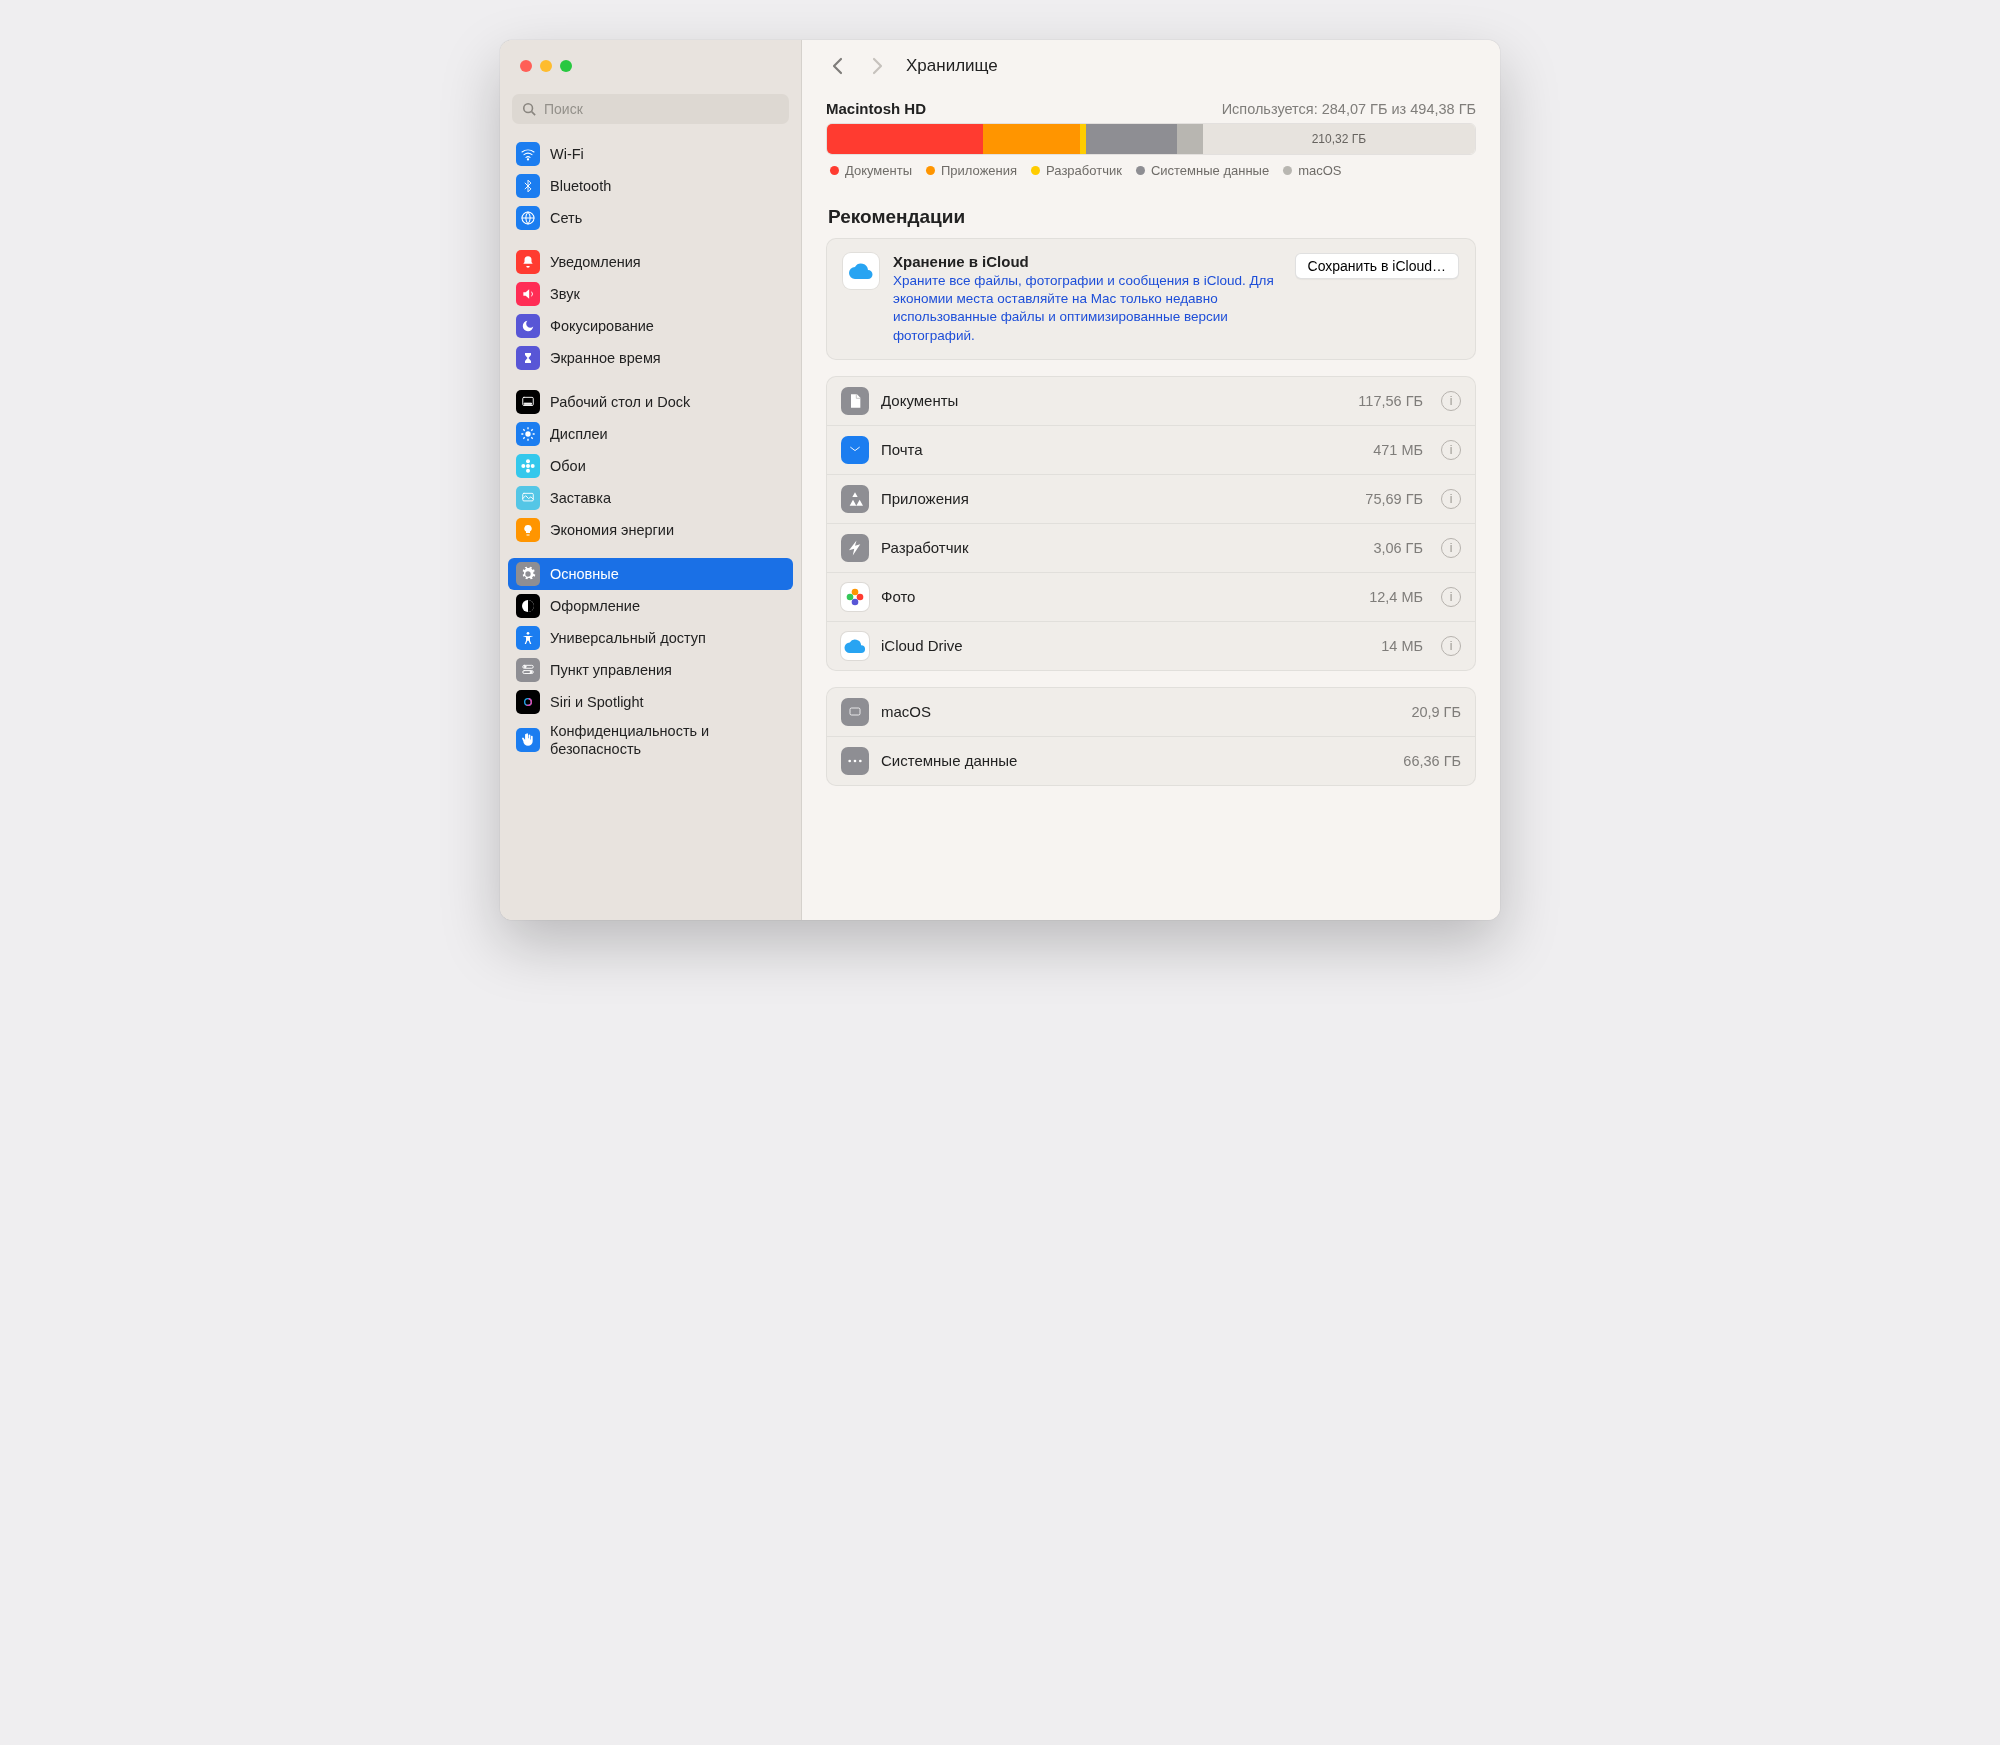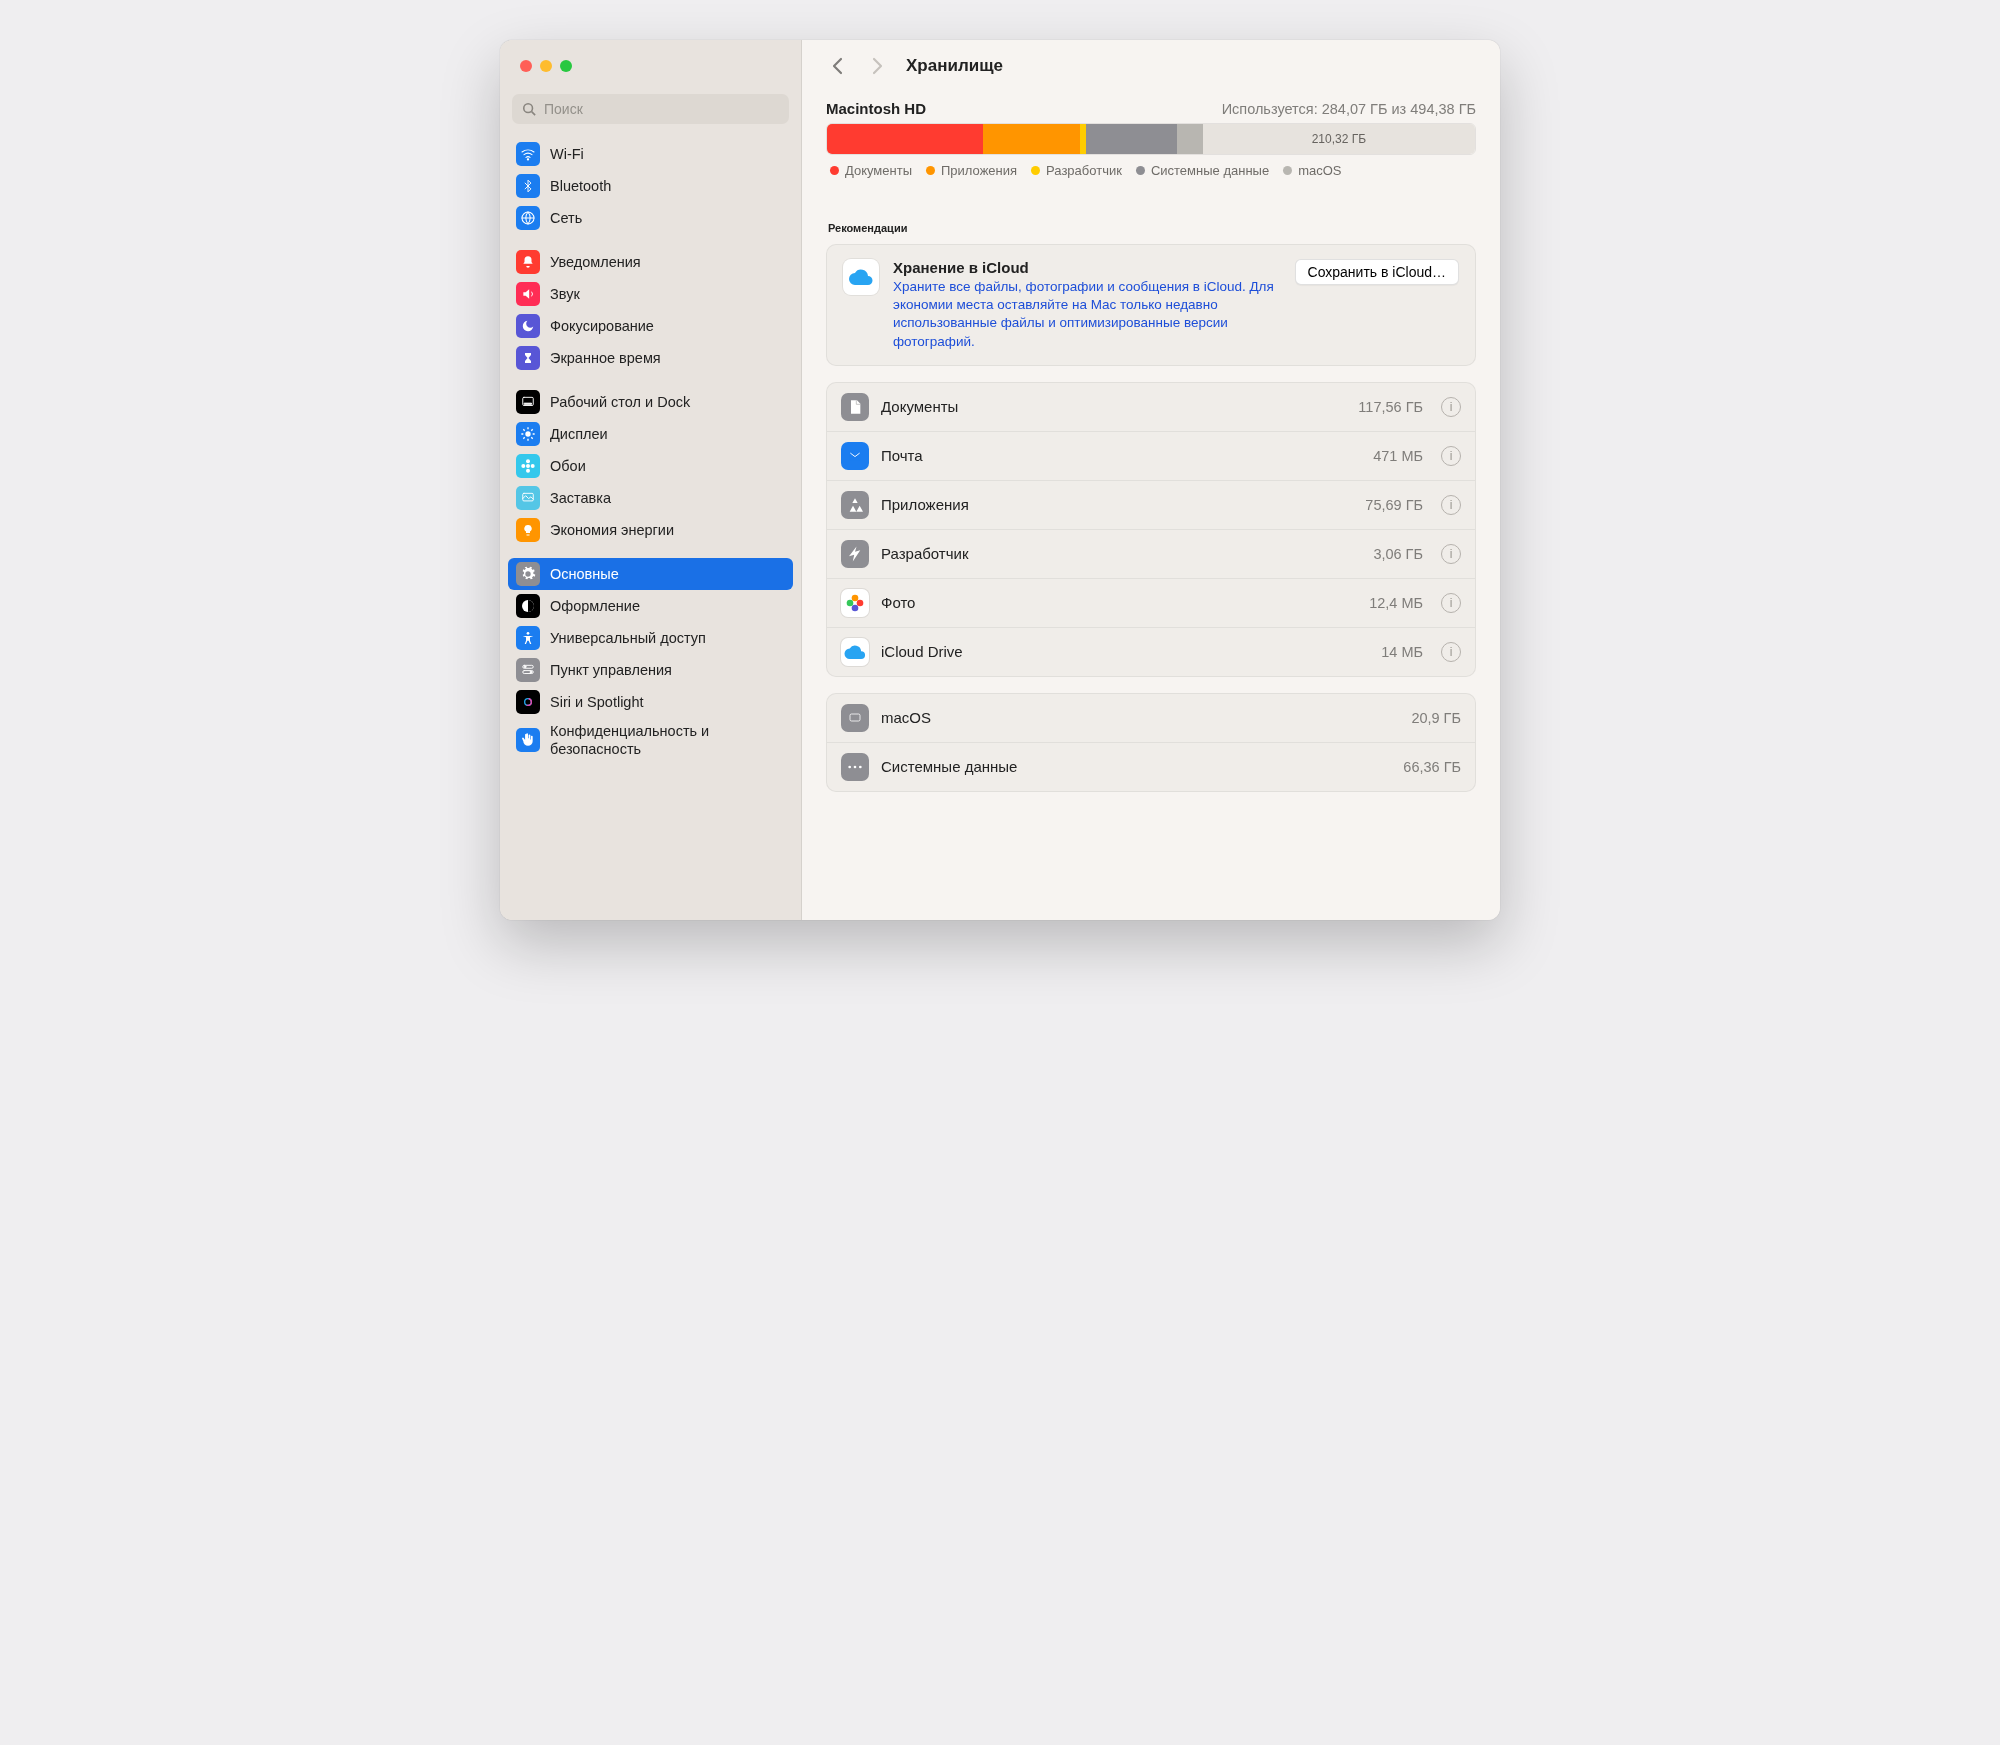--- a/index.html
+++ b/index.html
@@ -43,35 +43,35 @@
   .sb-item.selected{background:var(--selected);color:#fff;}
   .sb-icon{width:24px;height:24px;border-radius:5px;flex:0 0 24px;
     display:flex;align-items:center;justify-content:center;color:#fff;font-size:14px;}
   .sb-label{flex:1;font-size:14.5px;}
   
   .content{flex:1;background:var(--bg-content);display:flex;flex-direction:column;overflow-y:auto;}
   .c-header{height:52px;display:flex;align-items:center;gap:18px;padding:0 24px;}
   .nav-btn{width:22px;height:28px;display:flex;align-items:center;justify-content:center;
     color:var(--text-secondary);}
   .nav-btn.disabled{color:#c6c2bd;}
-  .c-title{font-size:17px;font-weight:700;}
+  .c-title{font-size:17px;font-weight:400;}
   .c-body{padding:0 24px 24px;}
   .disk-head{display:flex;justify-content:space-between;align-items:baseline;margin:8px 0 6px;}
   .disk-name{font-weight:600;}
   .disk-used{color:var(--text-secondary);font-size:14.5px;}
   .bar-wrap{border:1px solid rgba(0,0,0,.08);border-radius:6px;overflow:hidden;
     box-shadow:inset 0 0 0 1px rgba(255,255,255,.4);}
   .bar{display:flex;height:30px;background:#e7e3de;}
   .seg{height:100%;}
   .free-label{flex:1;display:flex;align-items:center;justify-content:center;
     font-size:12px;color:#66635f;}
   .legend{display:flex;flex-wrap:wrap;gap:14px;padding:8px 4px 0;}
   .lg-item{display:flex;align-items:center;gap:6px;font-size:13px;color:#6f6c68;}
   .lg-dot{width:9px;height:9px;border-radius:50%;}
-  .section-title{font-weight:600;margin:44px 2px 10px;font-size:11px;}
+  .section-title{font-weight:600;margin:28px 2px 10px;font-size:19px;}
   .card{background:var(--card-bg);border:1px solid rgba(0,0,0,.06);border-radius:10px;}
   .rec{display:flex;gap:14px;padding:14px 16px;align-items:flex-start;}
   .rec-icon{width:36px;height:36px;border-radius:8px;background:#fff;
     display:flex;align-items:center;justify-content:center;box-shadow:0 0 0 1px rgba(0,0,0,.06);}
   .rec-body{flex:1;}
   .rec-title{font-weight:600;font-size:15px;margin-bottom:2px;}
   .rec-desc{font-size:13.5px;color:#1d4ed8;line-height:1.35;}
   .btn{background:#fff;border:1px solid rgba(0,0,0,.12);border-radius:6px;
     padding:4px 12px;font-size:14px;white-space:nowrap;cursor:default;
     box-shadow:0 1px 1px rgba(0,0,0,.04);}

